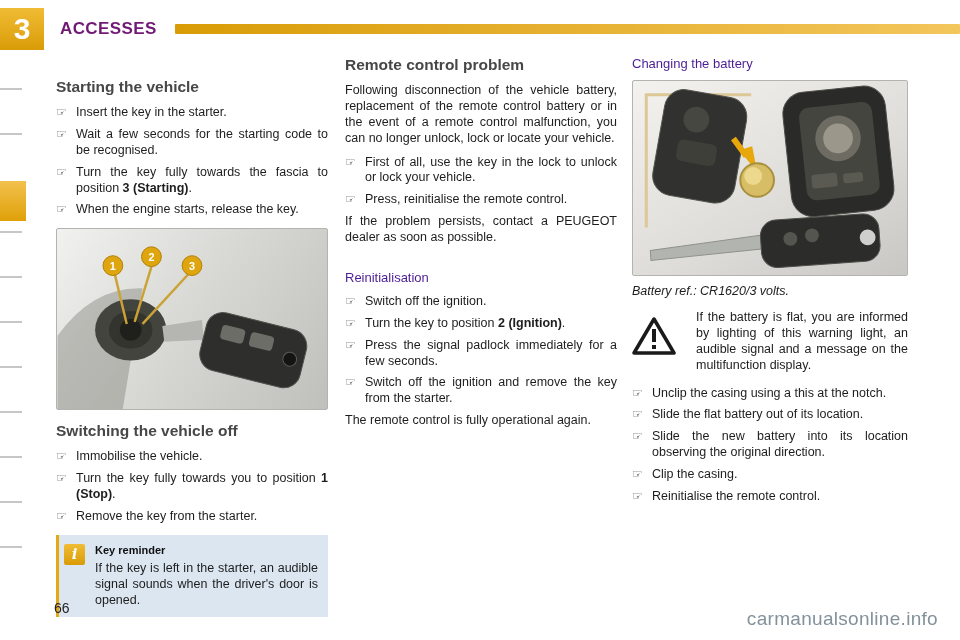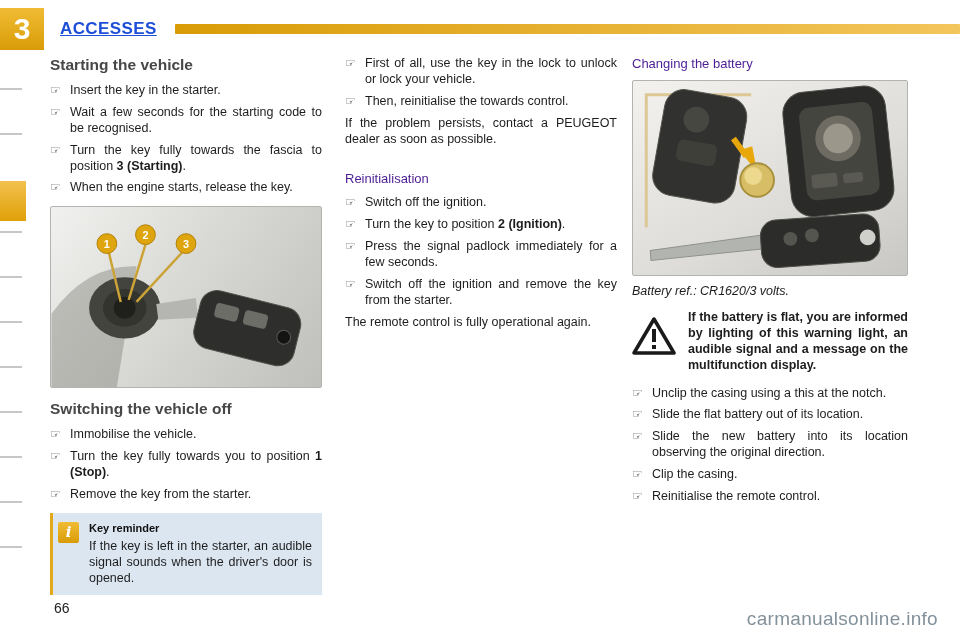--- a/index.html
+++ b/index.html
@@ -5,30 +5,30 @@
   * { margin:0; padding:0; box-sizing:border-box; }
   html,body { width:960px; height:640px; }
   body {
     position:relative; overflow:hidden; background:#ffffff;
     font-family:"Liberation Sans","DejaVu Sans",sans-serif; color:#1d1d1d;
   }
   
   .header { position:absolute; top:8px; left:0; width:100%; height:42px; display:flex; align-items:center; }
   .chapter-box { width:44px; height:42px; background:linear-gradient(180deg,#F0BC35,#D99C07);
     display:flex; align-items:center; justify-content:center; color:#fff; font-size:30px; font-weight:bold; }
-  .chapter-title { margin:0 18px 0 16px; font-size:17px; font-weight:bold; color:#1d4ed8; letter-spacing:0.4px;text-decoration:underline; }
+  .chapter-title { margin:0 18px 0 16px; font-size:17px; font-weight:bold; color:#701a75; letter-spacing:0.4px; }
   .header-band { flex:1; height:10px; background:linear-gradient(90deg,#D99C07,#F3C65C); border-radius:1px; }
   
   .sidebar { position:absolute; left:0; top:60px; width:32px; bottom:0; }
   .tick { position:absolute; left:0; width:22px; height:2px; background:#c7c7c5; }
   .chapter-tab { position:absolute; left:0; top:121px; width:26px; height:40px;
     background:linear-gradient(180deg,#F2C14E,#DFA008); }
   
   .col { position:absolute; top:56px; font-size:12.5px; }
-  #col1 { left:50px; width:272px; }
+  #col1 { left:56px; width:272px;margin-top:22px; }
   #col2 { left:345px; width:272px; }
   #col3 { left:632px; width:276px; }
   h2.sec { font-size:15.5px; font-weight:bold; color:#474747; margin:0 0 9px 0; }
   h3.sub { font-size:13px; font-weight:normal; color:#4c1d95; margin:0 0 9px 0; }
   .para { text-align:justify; line-height:1.27; margin:0 0 8px 0; }
   .bullet { display:flex; margin:0 0 6px 0; line-height:1.27; }
   .glyph { flex:0 0 20px; font-family:"DejaVu Sans",sans-serif; font-size:12px; color:#333; }
   .btext { flex:1; text-align:justify; display:block; }
   .b { font-weight:bold; }
   .gap { height:16px; }
@@ -42,21 +42,21 @@
   .caption { margin:6px 0 12px 0;font-style:italic; }
   
   .info-box { margin-top:10px; background:#dce6f1; border-left:3px solid #E3A918;
     position:relative; padding:9px 10px 9px 36px; }
   .info-icon { position:absolute; left:5px; top:9px; width:21px; height:21px;
     background:linear-gradient(180deg,#F0BC35,#D99C07); color:#fff;
     font-family:"DejaVu Serif",serif; font-style:italic; font-weight:bold; font-size:15px;
     display:flex; align-items:center; justify-content:center; border-radius:2px; }
   .info-title { font-weight:bold; font-size:11px; margin-bottom:5px; color:#101010; }
   .info-body { text-align:justify; line-height:1.27; }
-  .warning-row { display:flex; gap:10px; margin:2px 0 12px 0;font-weight:bold; }
+  .warning-row { display:flex; gap:18px; margin:2px 0 12px 0; }
   .warning-ic { flex:0 0 46px; padding-top:6px; }
   .warning-text { flex:1; text-align:justify; line-height:1.27; }
   
   .page-number { position:absolute; left:54px; bottom:24px; font-size:14px; color:#222; }
   .watermark { position:absolute; right:22px; bottom:10px; font-size:19px; color:#72828e;
     opacity:0.88; letter-spacing:0.3px; }
 </style>
 </head>
 <body>
 
@@ -141,29 +141,31 @@
   </div>
 
   <div class="info-box">
     <div class="info-icon">i</div>
     <div class="info-title">Key reminder</div>
     <div class="info-body">If the key is left in the starter, an audible signal sounds when the driver's door is opened.</div>
   </div>
 </div>
 
 <div class="col" id="col2">
-
+  <h2 class="sec">Remote control problem</h2>
+
+  <p class="para">Following disconnection of the vehicle battery, replacement of the remote control battery or in the event of a remote control malfunction, you can no longer unlock, lock or locate your vehicle.</p>
 
   <div class="bullet">
     <span class="glyph">☞</span>
     <span class="btext"><span>First of all, use the key in the lock to unlock or lock your vehicle.</span><span class="b"></span><span></span></span>
   </div>
   <div class="bullet">
     <span class="glyph">☞</span>
-    <span class="btext"><span>Then, reinitialise the towards control.</span><span class="b"></span><span></span></span>
+    <span class="btext"><span>Press, reinitialise the remote control.</span><span class="b"></span><span></span></span>
   </div>
 
   <p class="para">If the problem persists, contact a PEUGEOT dealer as soon as possible.</p>
 
   <div class="gap"></div>
 
   <h3 class="sub">Reinitialisation</h3>
 
   <div class="bullet">
     <span class="glyph">☞</span>

